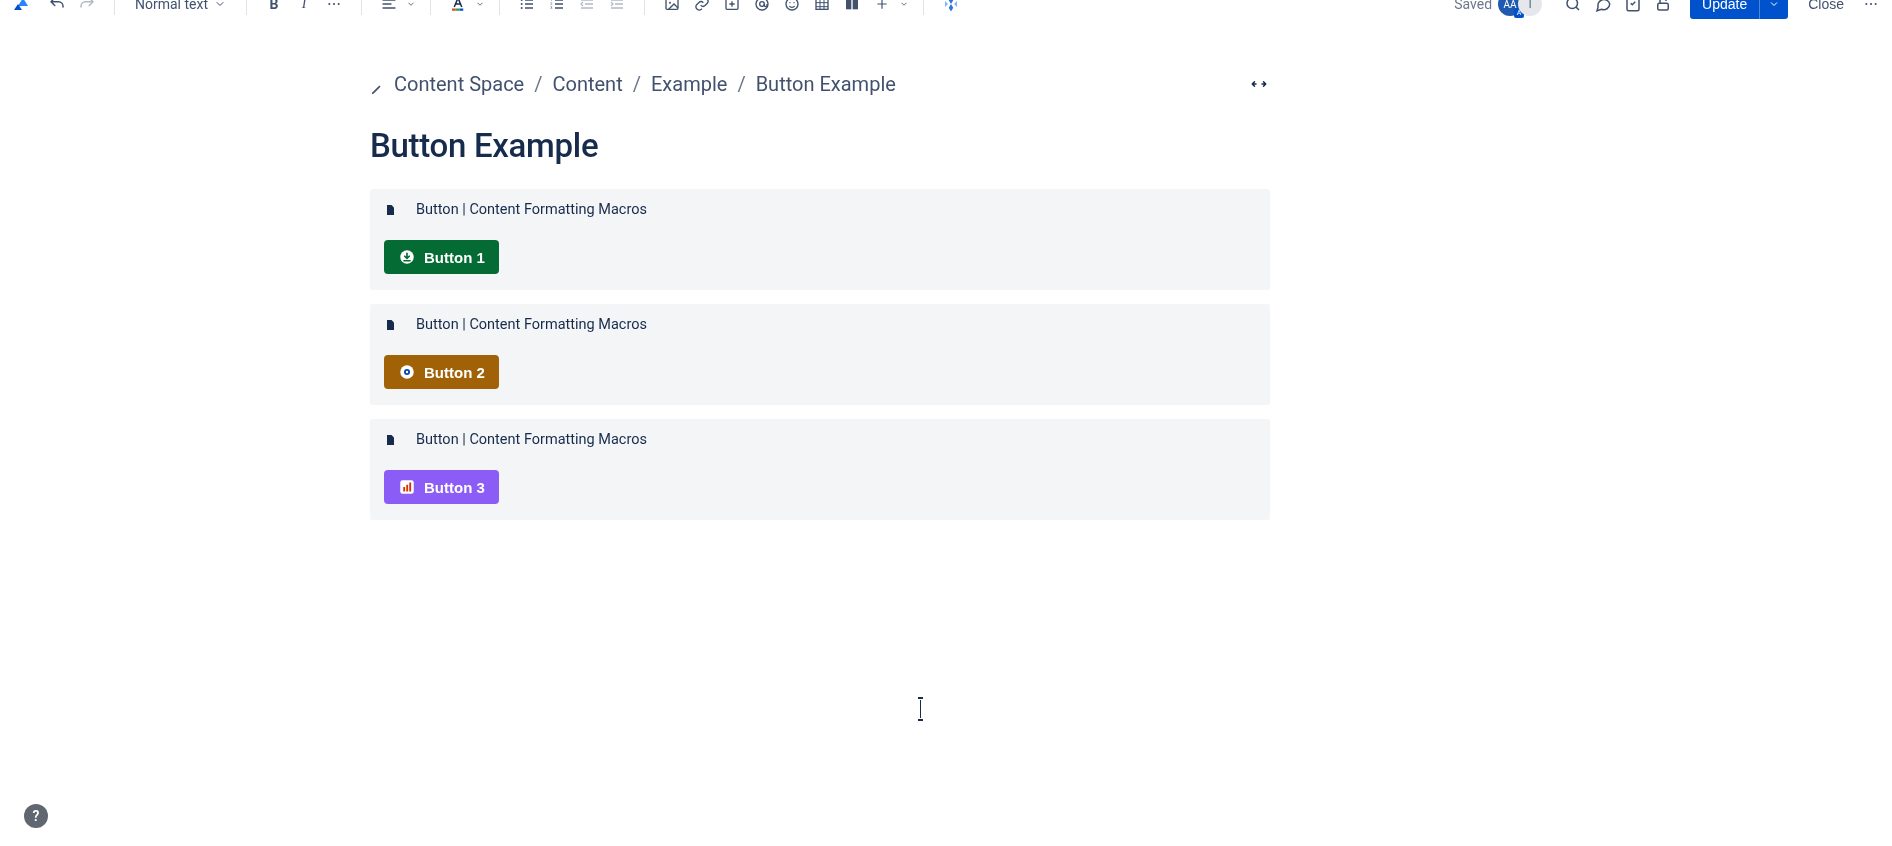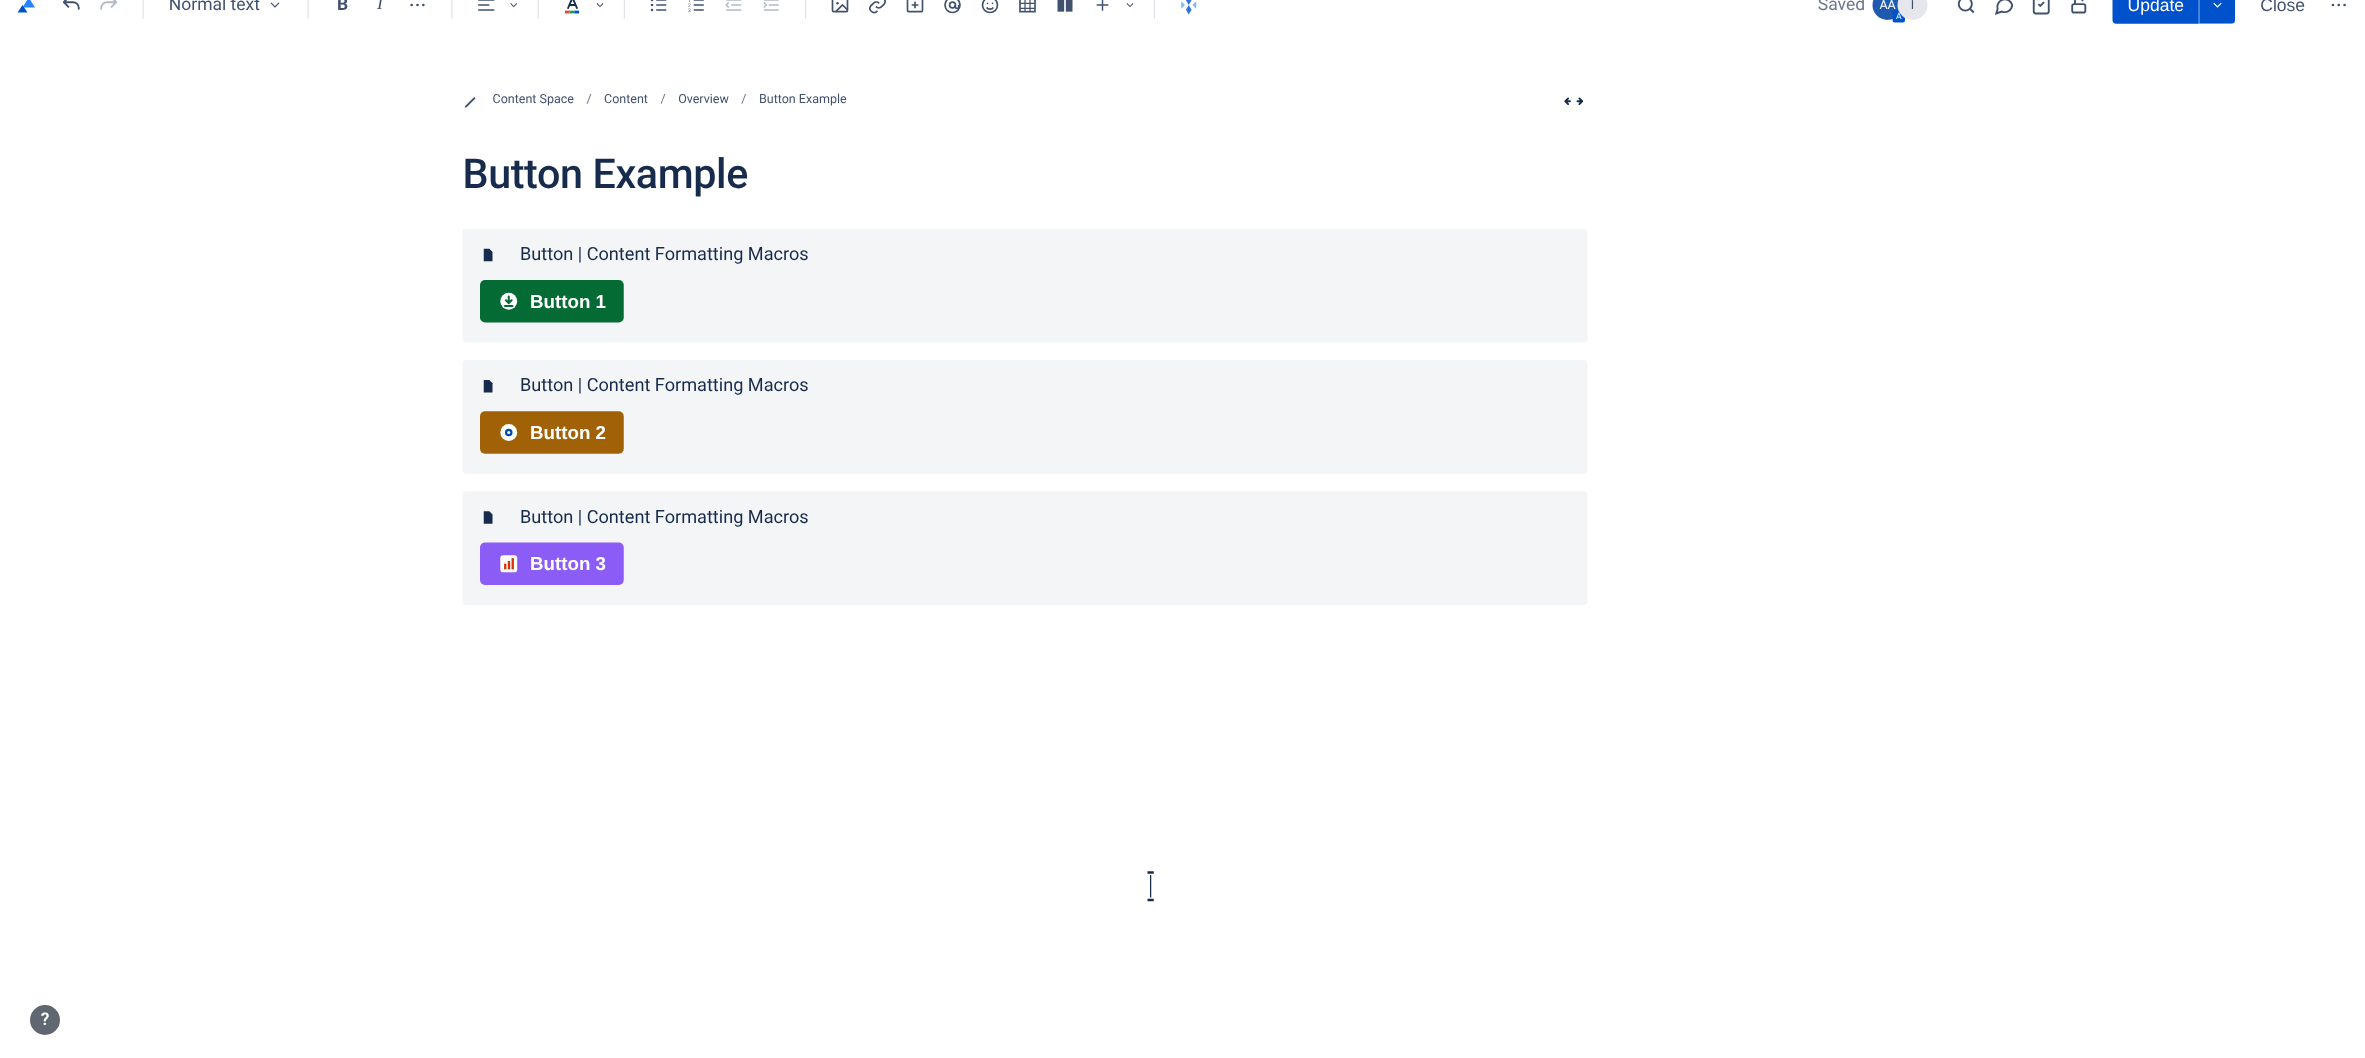--- a/index.html
+++ b/index.html
@@ -34,32 +34,32 @@
   .avatar-badge { position: absolute; bottom: -2px; right: -2px; width: 10px; height: 10px; border-radius: 2px; background: #0052CC; color: #fff; font-size: 7px; display: flex; align-items: center; justify-content: center; }
 
   .update-group { display: inline-flex; align-items: stretch; height: 30px; }
   .update-btn { background: #0052CC; color: #fff; border: none; border-top-left-radius: 3px; border-bottom-left-radius: 3px; padding: 0 12px; font-size: 14px; font-weight: 500; cursor: pointer; display: flex; align-items: center; }
   .update-caret { background: #0052CC; color: #fff; border: none; border-top-right-radius: 3px; border-bottom-right-radius: 3px; border-left: 1px solid rgba(255,255,255,0.3); padding: 0 8px; cursor: pointer; display: flex; align-items: center; }
   .close-btn { background: none; border: none; color: #42526E; font-size: 14px; padding: 0 10px; cursor: pointer; margin-left: 6px; }
 
   
   .page-wrap { margin: 52px auto 0; width: 900px; position: relative; left: -126px; }
   .page-head-row { display: flex; align-items: center; justify-content: space-between; }
-  .breadcrumbs { display: flex; align-items: flex-start; gap: 10px; font-size: 10px; color: #42526E; }
+  .breadcrumbs { display: flex; align-items: flex-end; gap: 10px; font-size: 20px; color: #42526E; }
   .breadcrumbs .crumb { cursor: pointer; }
   .breadcrumbs .sep { color: #6B778C; }
   .width-toggle { display: inline-flex; cursor: pointer; }
 
   .page-title { font-size: 33px; font-weight: 500; color: #172B4D; margin-top: 30px; margin-bottom: 24px; letter-spacing: -0.3px; }
 
   .macro-block { background: #F4F5F7; border-radius: 3px; padding: 10px 14px 16px; margin-bottom: 14px; }
   .macro-label { display: flex; align-items: center; gap: 20px; font-size: 14.5px; color: #172B4D; margin: 2px 0 12px 0; }
   .macro-label svg { flex: 0 0 auto; }
 
-  .macro-button { display: inline-flex; align-items: center; gap: 8px; color: #fff; font-weight: 700; font-size: 15px; padding: 8px 14px; border-radius: 4px; border: none; cursor: pointer; }
+  .macro-button { display: inline-flex; align-items: center; gap: 8px; color: #fff; font-weight: 700; font-size: 15px; padding: 8px 14px; border-radius: 4px; border: none; cursor: pointer; margin-top: 10px; }
   .macro-button.green { background: #046B34; }
   .macro-button.blue  { background: #a16207; }
   .macro-button.red   { background: #8b5cf6; }
   .macro-button .mbicon { display: inline-flex; }
 
   
   .text-cursor { position: absolute; width: 1px; height: 18px; background: #172B4D; }
   .text-cursor::before { content: ""; position: absolute; top: -3px; left: -2px; width: 5px; height: 2px; background: #172B4D; }
   .text-cursor::after { content: ""; position: absolute; bottom: -3px; left: -2px; width: 5px; height: 2px; background: #172B4D; }
 
@@ -291,21 +291,21 @@
 
   <div class="page-head-row">
     <nav class="breadcrumbs">
       <svg width="14" height="14" viewBox="0 0 24 24">
           <path d="M3 21l3-1 12-12-2-2L4 18l-1 3z" fill="#42526E"></path>
         </svg>
       <span class="crumb">Content Space</span>
       <span class="sep">/</span>
       <span class="crumb">Content</span>
       <span class="sep">/</span>
-      <span class="crumb">Overview</span>
+      <span class="crumb">Example</span>
       <span class="sep">/</span>
       <span class="crumb">Button Example</span>
     </nav>
 
     <span class="width-toggle">
       <svg width="22" height="18" viewBox="0 0 24 24">
           <path d="M8 12H3m0 0l3-3m-3 3l3 3M16 12h5m0 0l-3-3m3 3l-3 3" stroke="#172B4D" stroke-width="2" fill="none" stroke-linecap="round"></path>
         </svg>
     </span>
   </div>

